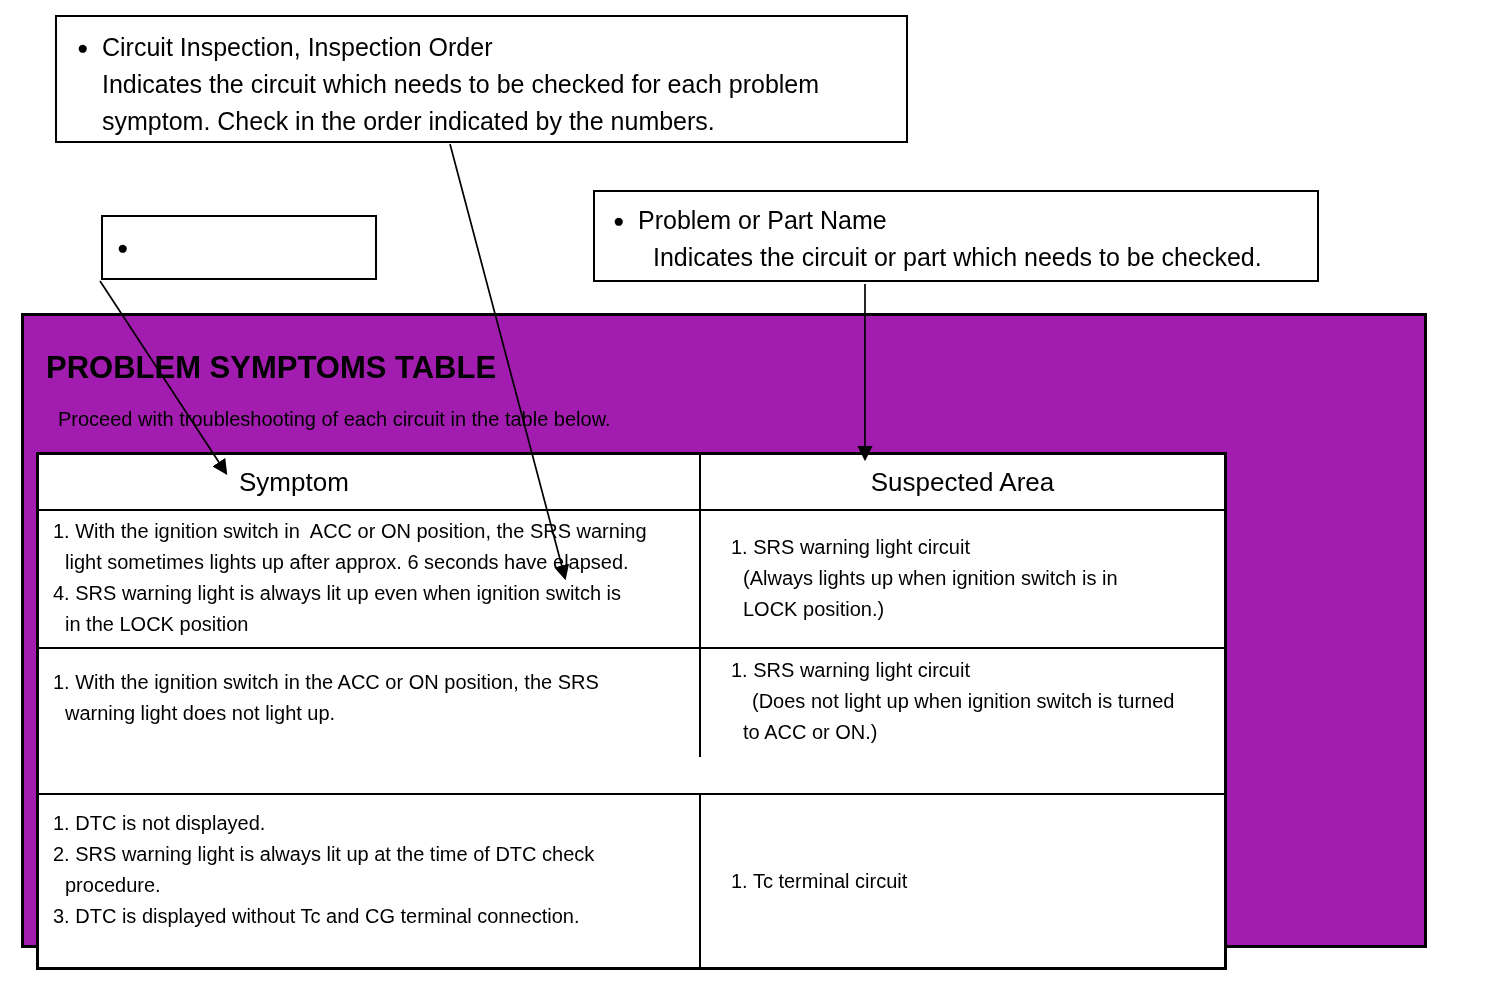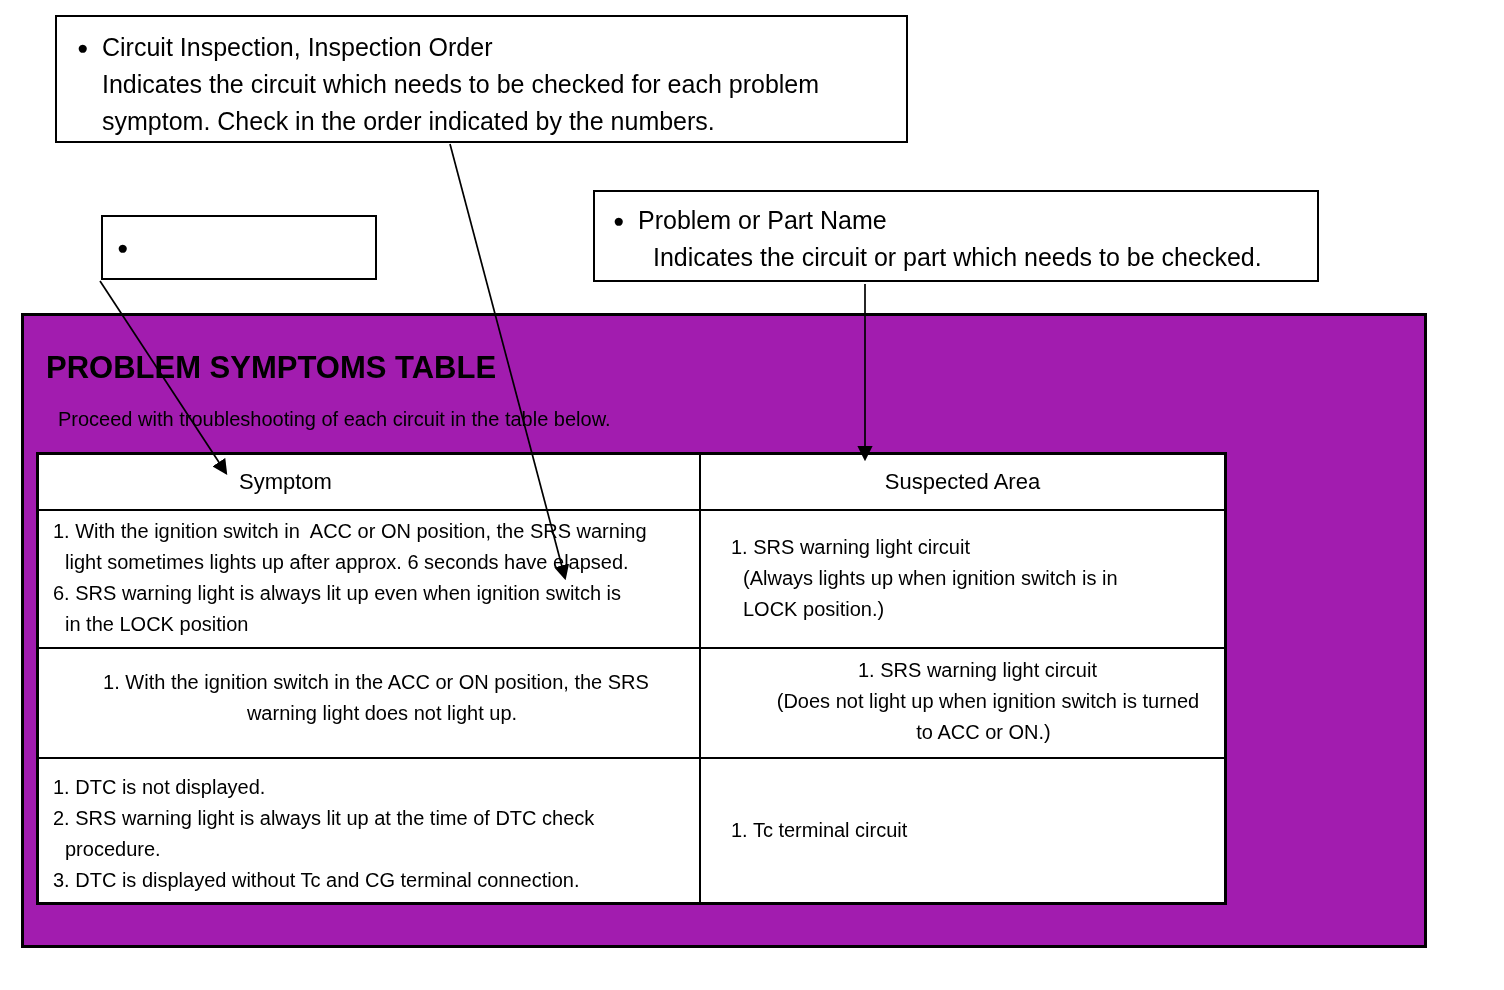--- a/index.html
+++ b/index.html
@@ -31,26 +31,26 @@
   
   .ptable{
     position:absolute;left:12px;top:136px;width:1191px;
     border:3px solid #000;box-sizing:border-box;background:#fff;
   }
   .trow{display:grid;grid-template-columns:662px 1fr;box-sizing:border-box;}
   .trow + .trow{border-top:2px solid #000;}
   .tcell{box-sizing:border-box;position:relative;}
   .tcell.left{border-right:2px solid #000;}
   .th-row{height:54px;}
-  .th{display:flex;align-items:center;font-size:22px;white-space:pre;}
+  .th{display:flex;align-items:center;font-size:26px;white-space:pre;}
   .th.left{padding-left:200px;}
   .th.right{justify-content:center;}
   .r1{height:138px;}
-  .r2{height:110px;text-align:center;}
-  .r3{height:145px;}
+  .r2{height:110px;}
+  .r3{height:174px;margin-top:36px;}
   .tline{height:31px;line-height:31px;font-size:20px;white-space:pre;}
   .i1{margin-left:12px;}
   .i2{margin-left:21px;}
   .cell-pad-l{padding-left:14px;}
   .cell-pad-r{padding-left:30px;}
   .pt10{padding-top:5px;} .pt21{padding-top:21px;} .pt18{padding-top:18px;}
   .pt6{padding-top:6px;} .pt13{padding-top:13px;}
   .vcenter{display:flex;flex-direction:column;justify-content:center;height:100%;}
   
   .arrows{position:absolute;left:0;top:0;width:1504px;height:990px;pointer-events:none;z-index:6;}
@@ -106,21 +106,21 @@
         </div>
         <div class="tcell th right">
           <span>Suspected Area</span>
         </div>
       </div>
 
       <div class="trow r1">
         <div class="tcell left cell-pad-l pt10">
           <div class="tline">1. With the ignition switch in  ACC or ON position, the SRS warning</div>
           <div class="tline i1">light sometimes lights up after approx. 6 seconds have elapsed.</div>
-          <div class="tline">6. SRS warning light is always lit up even when ignition switch is</div>
+          <div class="tline">4. SRS warning light is always lit up even when ignition switch is</div>
           <div class="tline i1">in the LOCK position</div>
         </div>
         <div class="tcell cell-pad-r pt21">
           <div class="tline">1. SRS warning light circuit</div>
           <div class="tline i1">(Always lights up when ignition switch is in</div>
           <div class="tline i1">LOCK position.)</div>
         </div>
       </div>
 
       <div class="trow r2">

